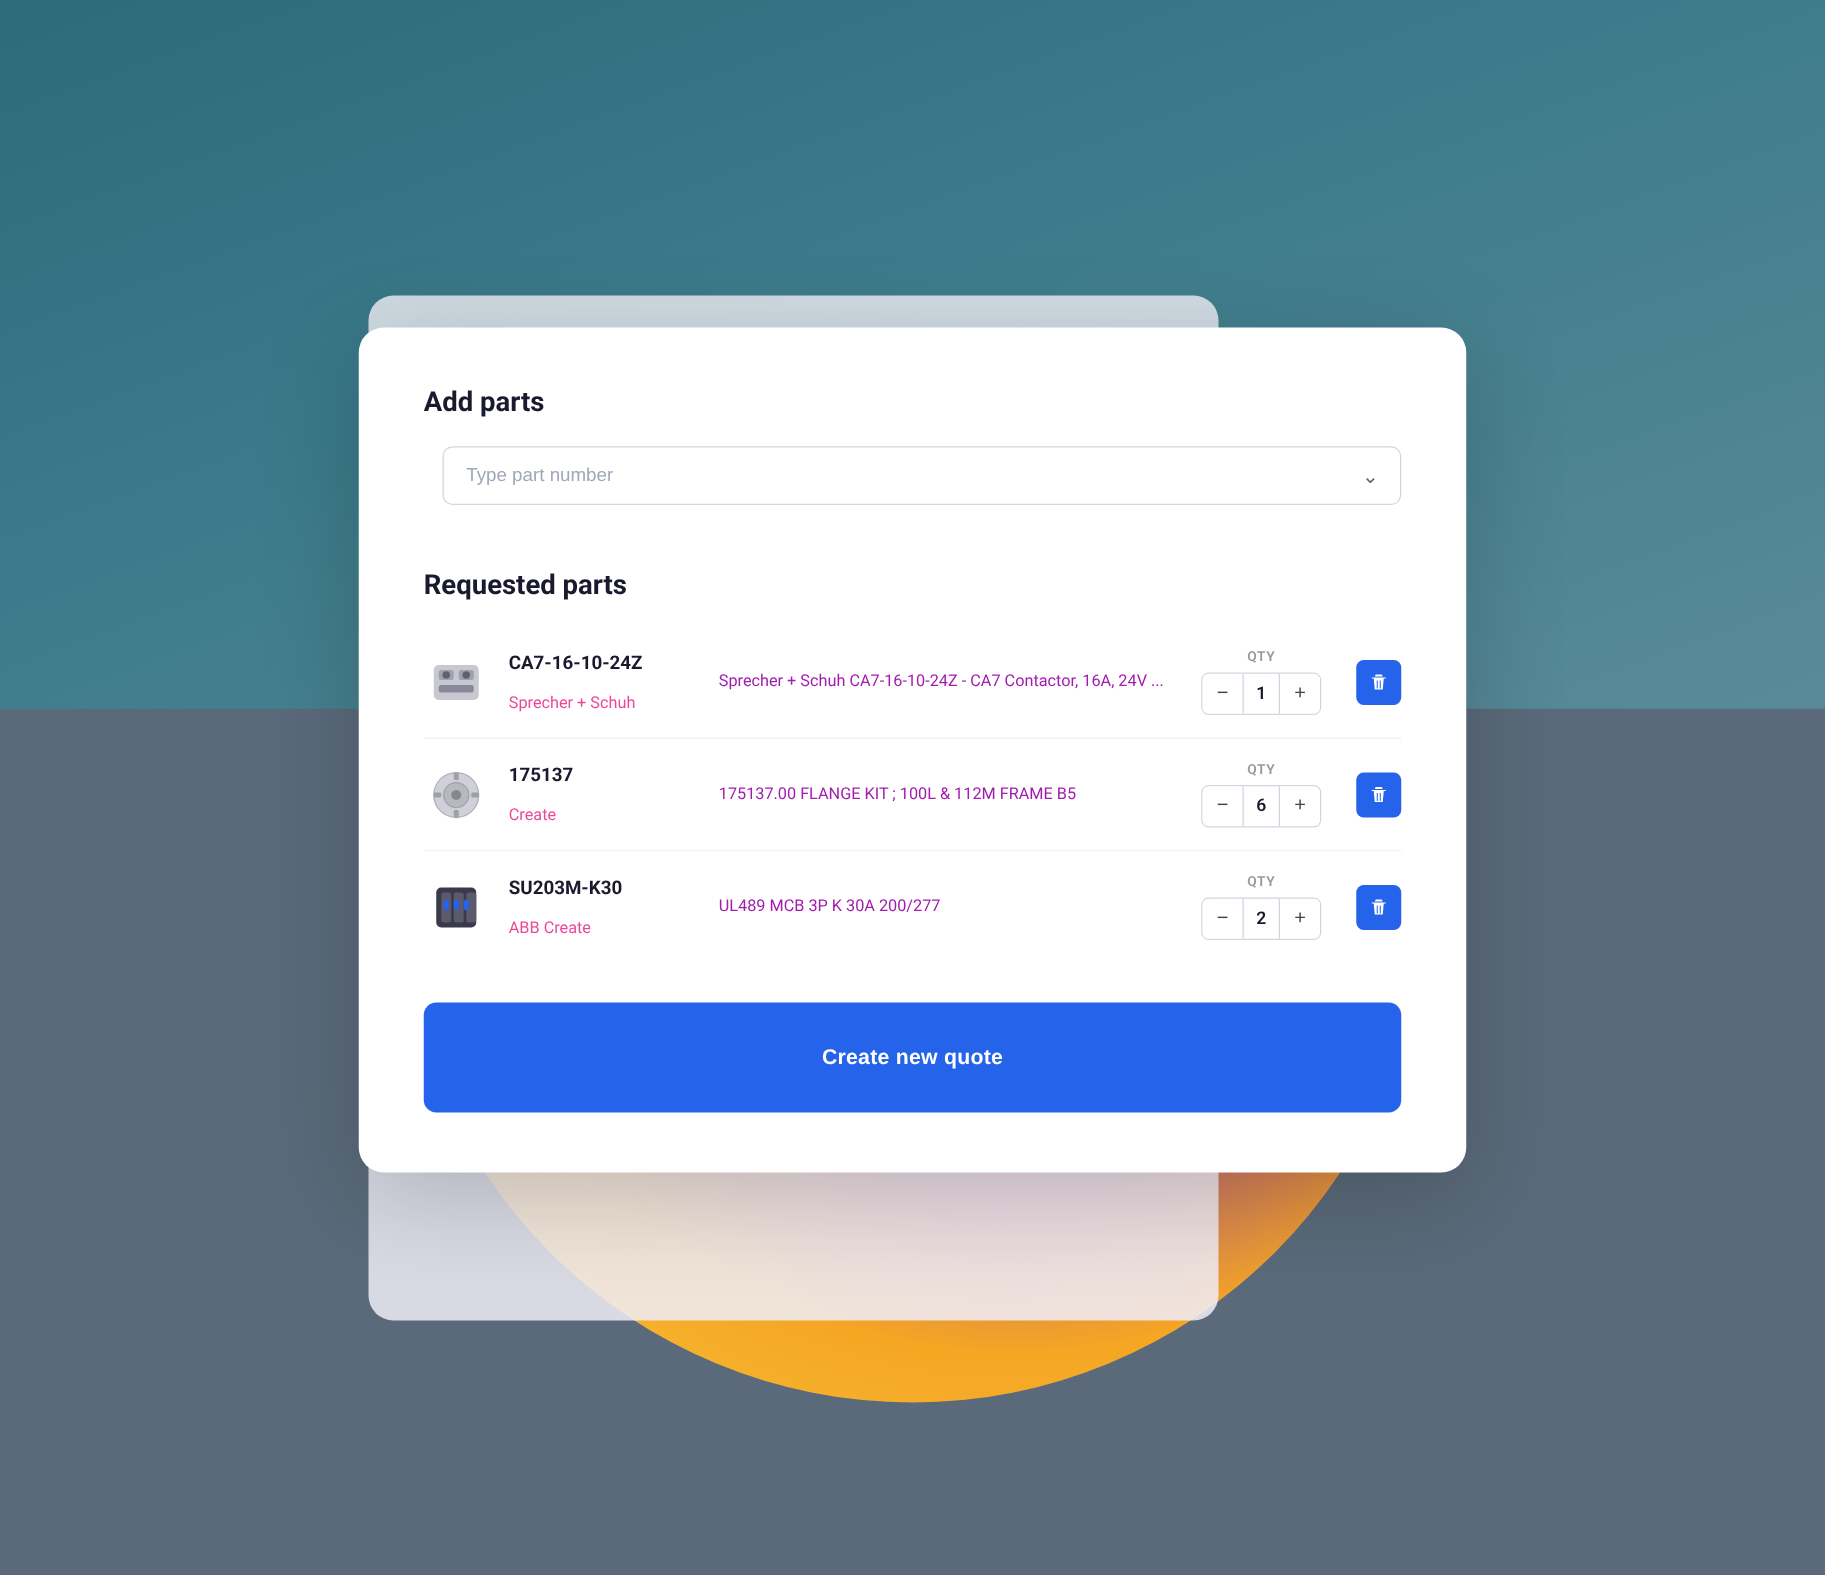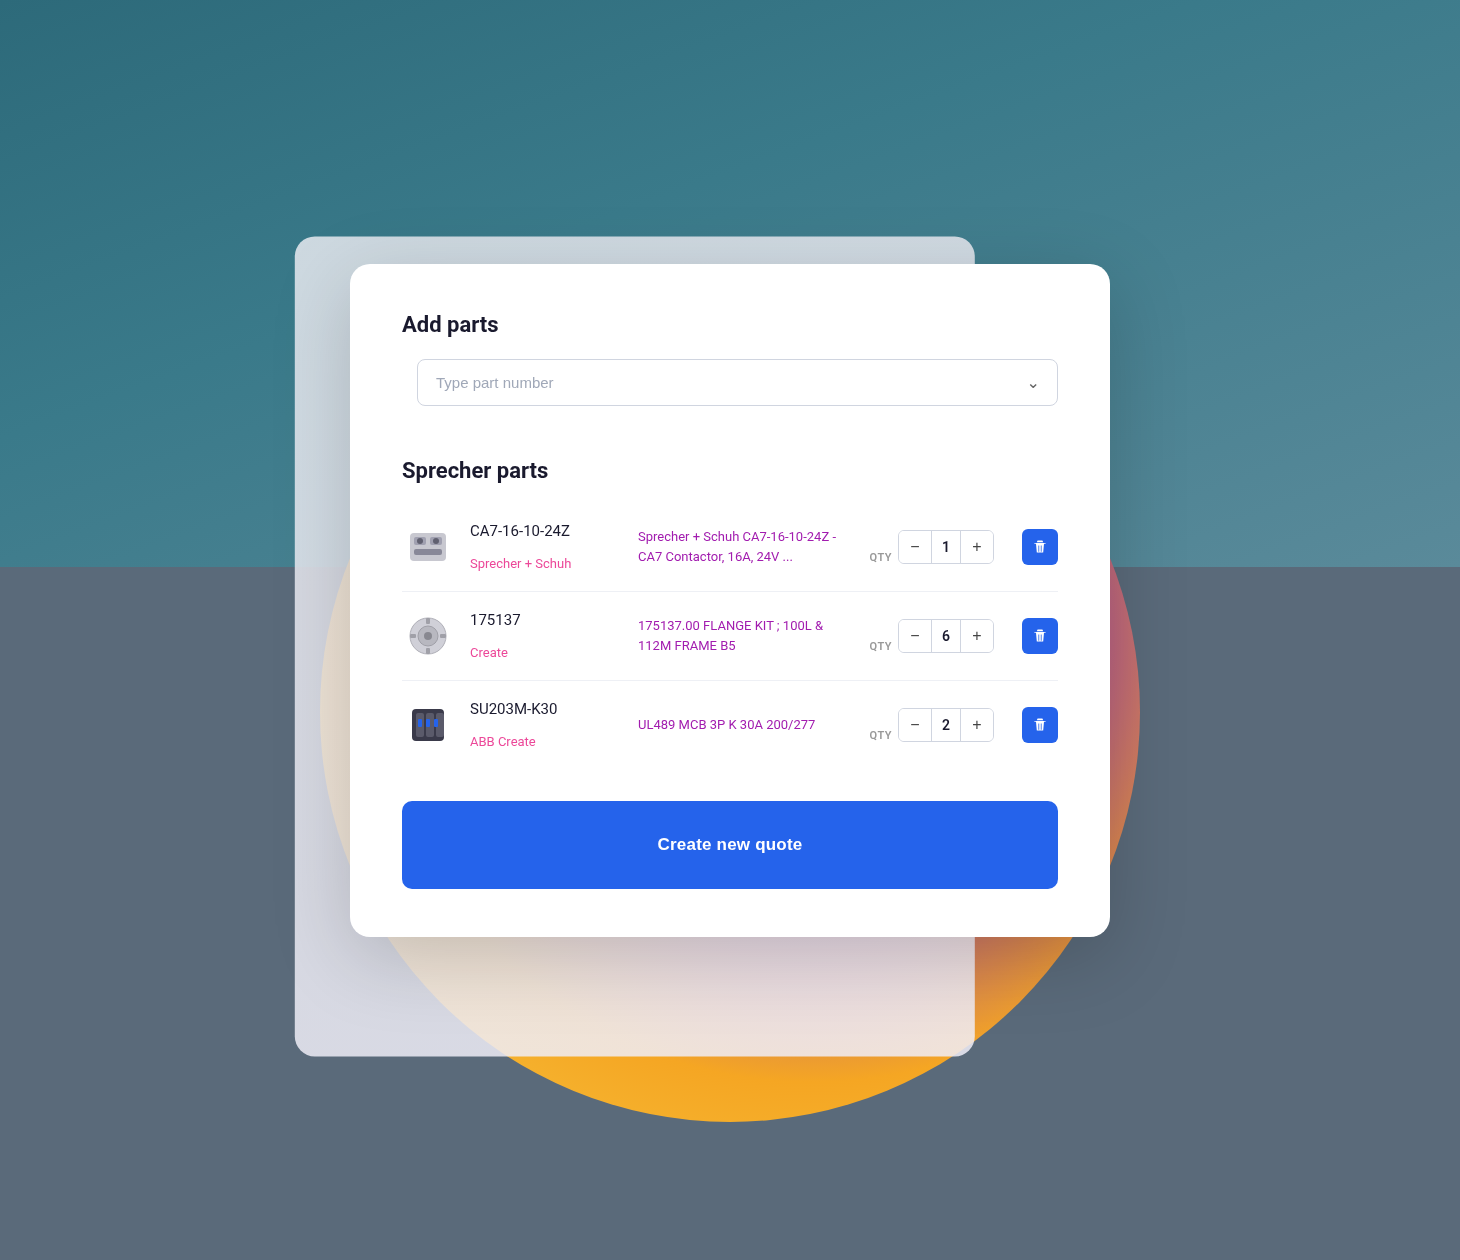--- a/index.html
+++ b/index.html
@@ -36,21 +36,21 @@
       height: 45%;
       background: linear-gradient(160deg, #2d6a7a 0%, #3a7a8a 40%, #5a8a9a 100%);
       z-index: 0;
     }
 
     .card {
       position: relative;
       z-index: 10;
       background: #ffffff;
       border-radius: 20px;
-      width: 760px;
+      width: 886px;
       padding: 48px 52px 48px 52px;
       box-shadow: 0 20px 80px rgba(0,0,0,0.18);
       margin-top: -60px;
     }
 
     .section-title {
       font-size: 22px;
       font-weight: 700;
       color: #1a1a2e;
       margin-bottom: 22px;
@@ -117,41 +117,42 @@
       justify-content: center;
     }
 
     .part-info {
       flex: 0 0 auto;
       min-width: 140px;
     }
 
     .part-number {
       font-size: 15px;
-      font-weight: 400;
+      font-weight: 700;
       color: #1a1a2e;
     }
 
     .part-brand {
       font-size: 13px;
       color: #ec4899;
       margin-top: 16px;
     }
 
     .part-description {
       flex: 1;
       font-size: 13px;
       color: #a21caf;
       line-height: 1.5;
       padding: 0 12px;
     }
 
     .qty-section {
       display: flex;
-      align-items: flex-end;
+      flex-direction: column;
+      align-items: center;
       gap: 6px;
     }
 
     .qty-label {
       font-size: 11px;
       font-weight: 600;
       color: #999;
       letter-spacing: 0.5px;
     }
 
@@ -252,21 +253,21 @@
   <h2 class="section-title">Add parts</h2>
 
   <div class="part-number-wrapper">
     <select>
       <option value="">Type part number</option>
     </select>
     <span class="chevron-icon">⌄</span>
   </div>
 
   
-  <h2 class="requested-parts-title">Sprecher parts</h2>
+  <h2 class="requested-parts-title">Requested parts</h2>
 
   <ul class="parts-list">
 
     <li class="part-item">
       <div class="part-image">
         <svg viewBox="0 0 48 48" width="48" height="48">
           <rect x="6" y="10" width="36" height="28" rx="4" fill="#c8c8d0"></rect>
           <rect x="10" y="14" width="12" height="8" rx="2" fill="#a0a0b0"></rect>
           <rect x="26" y="14" width="12" height="8" rx="2" fill="#a0a0b0"></rect>
           <rect x="10" y="26" width="28" height="6" rx="2" fill="#888898"></rect>

